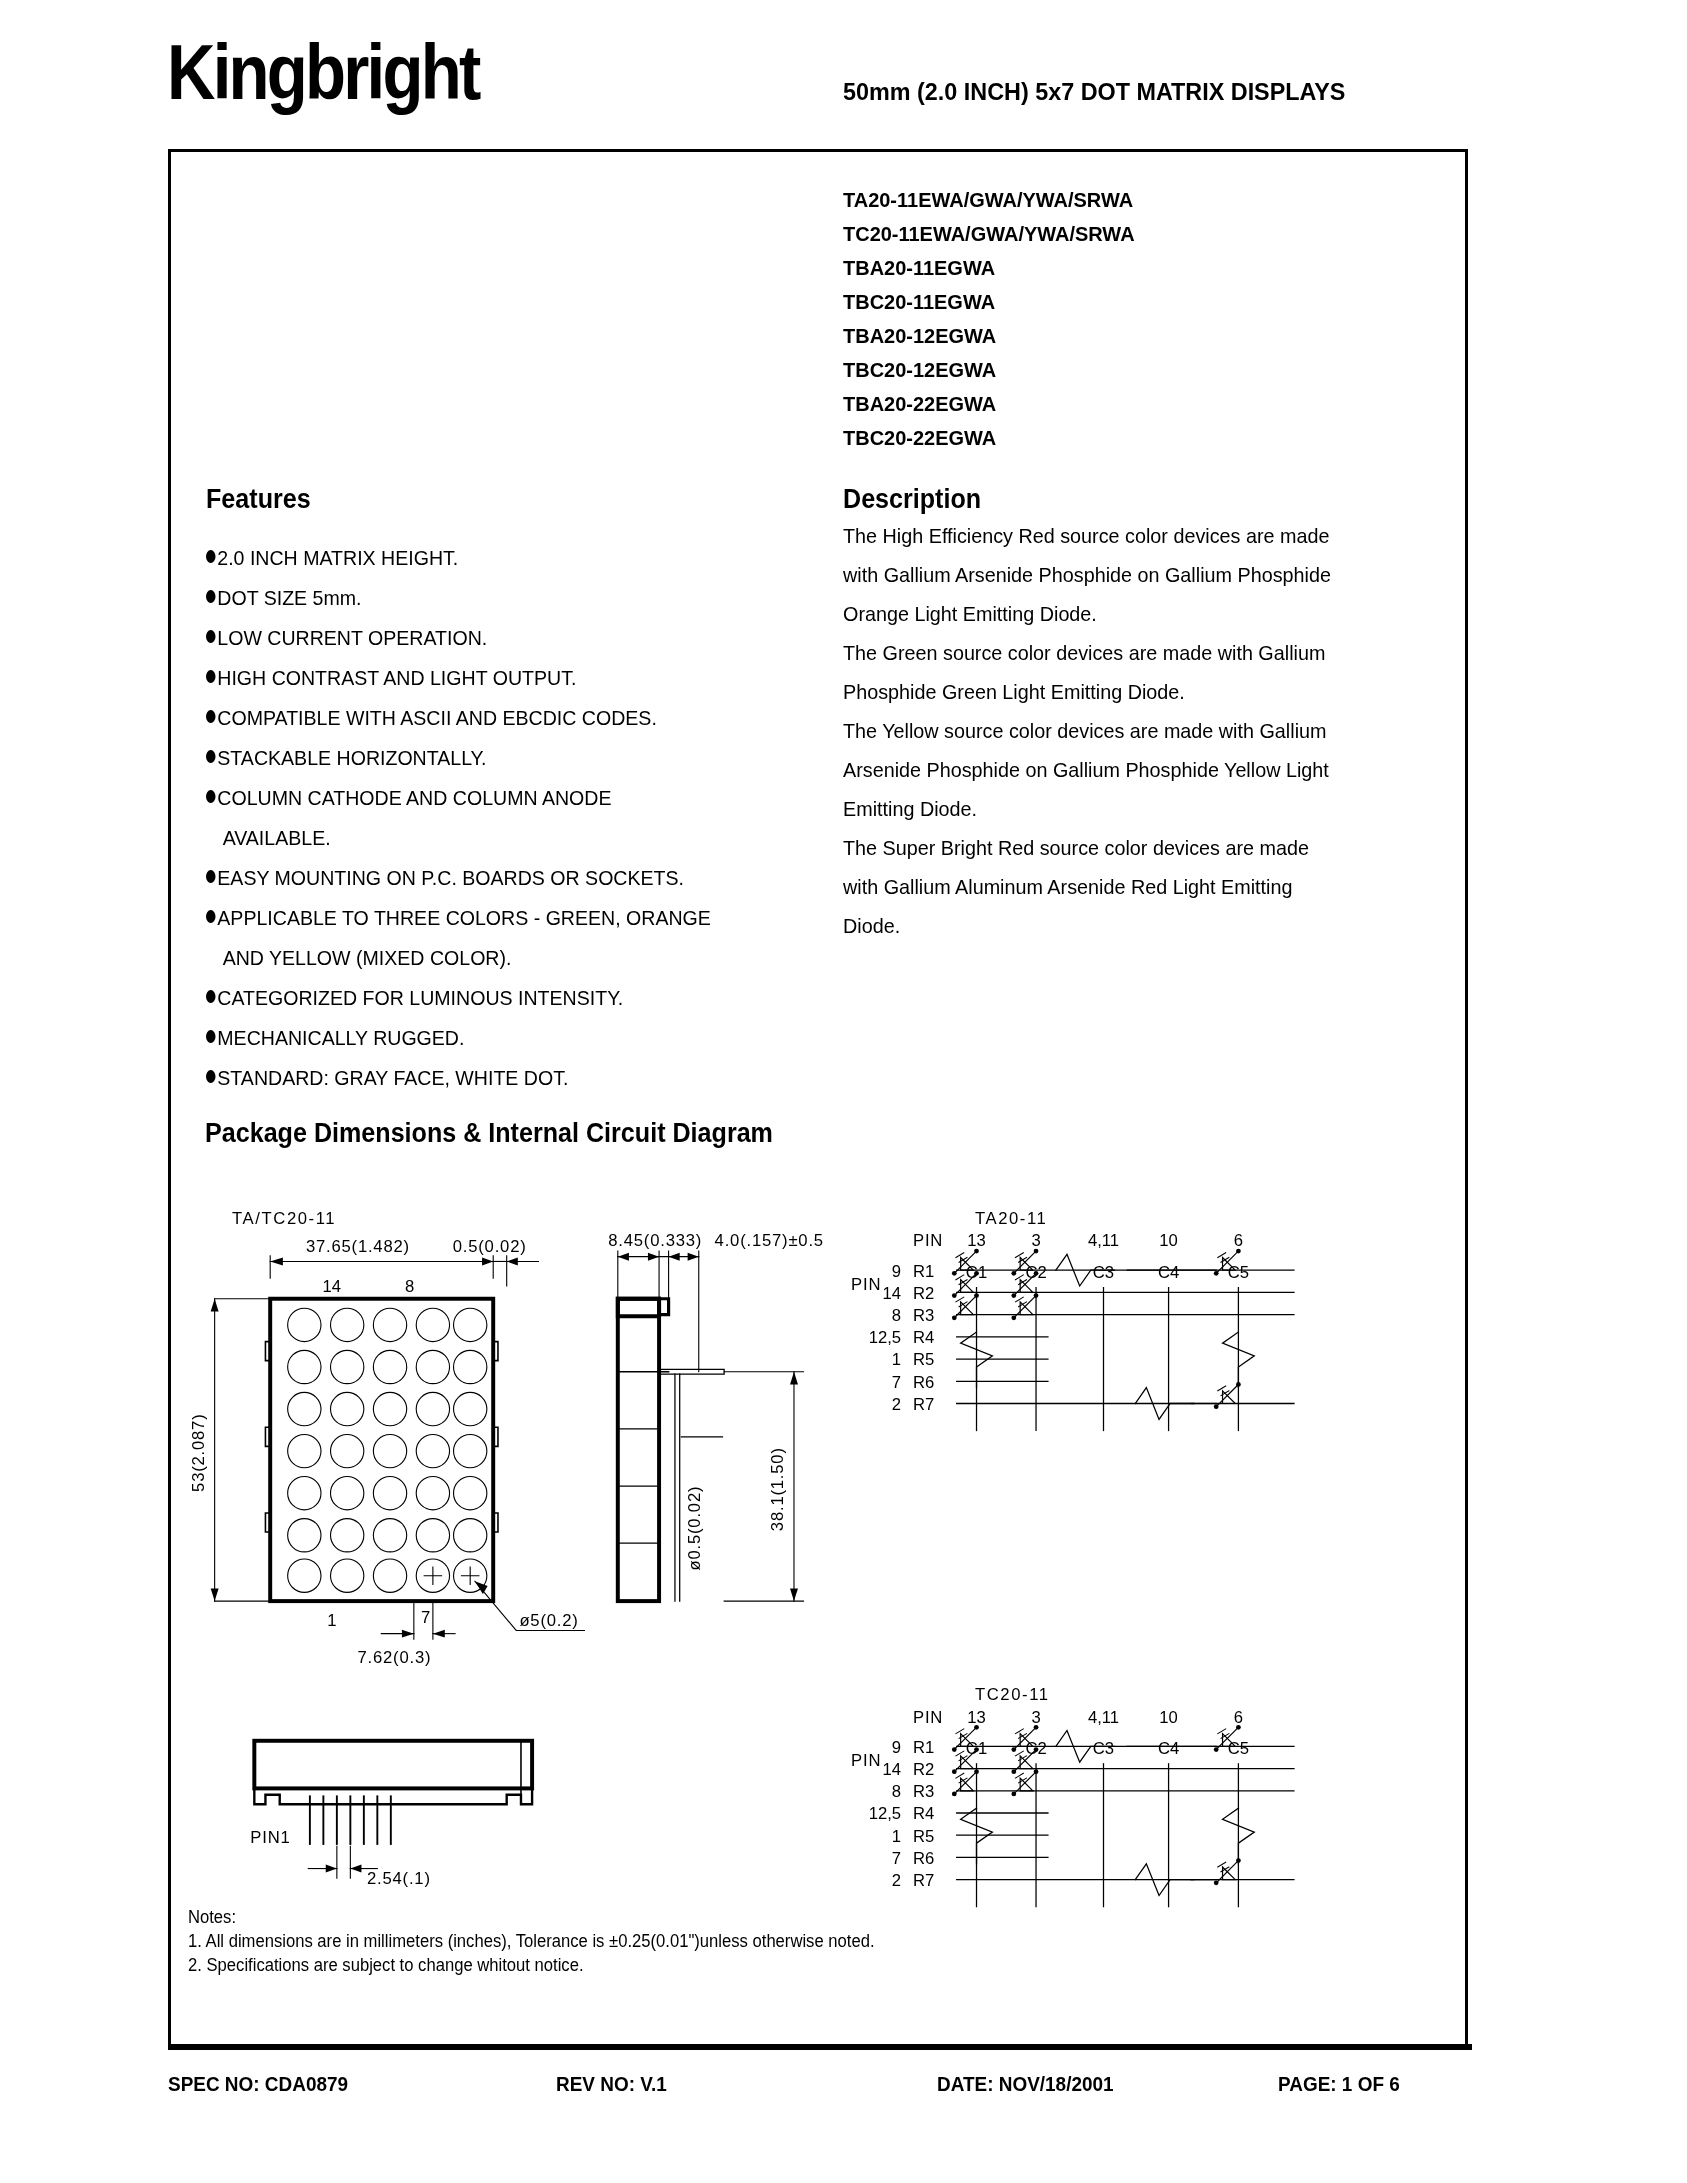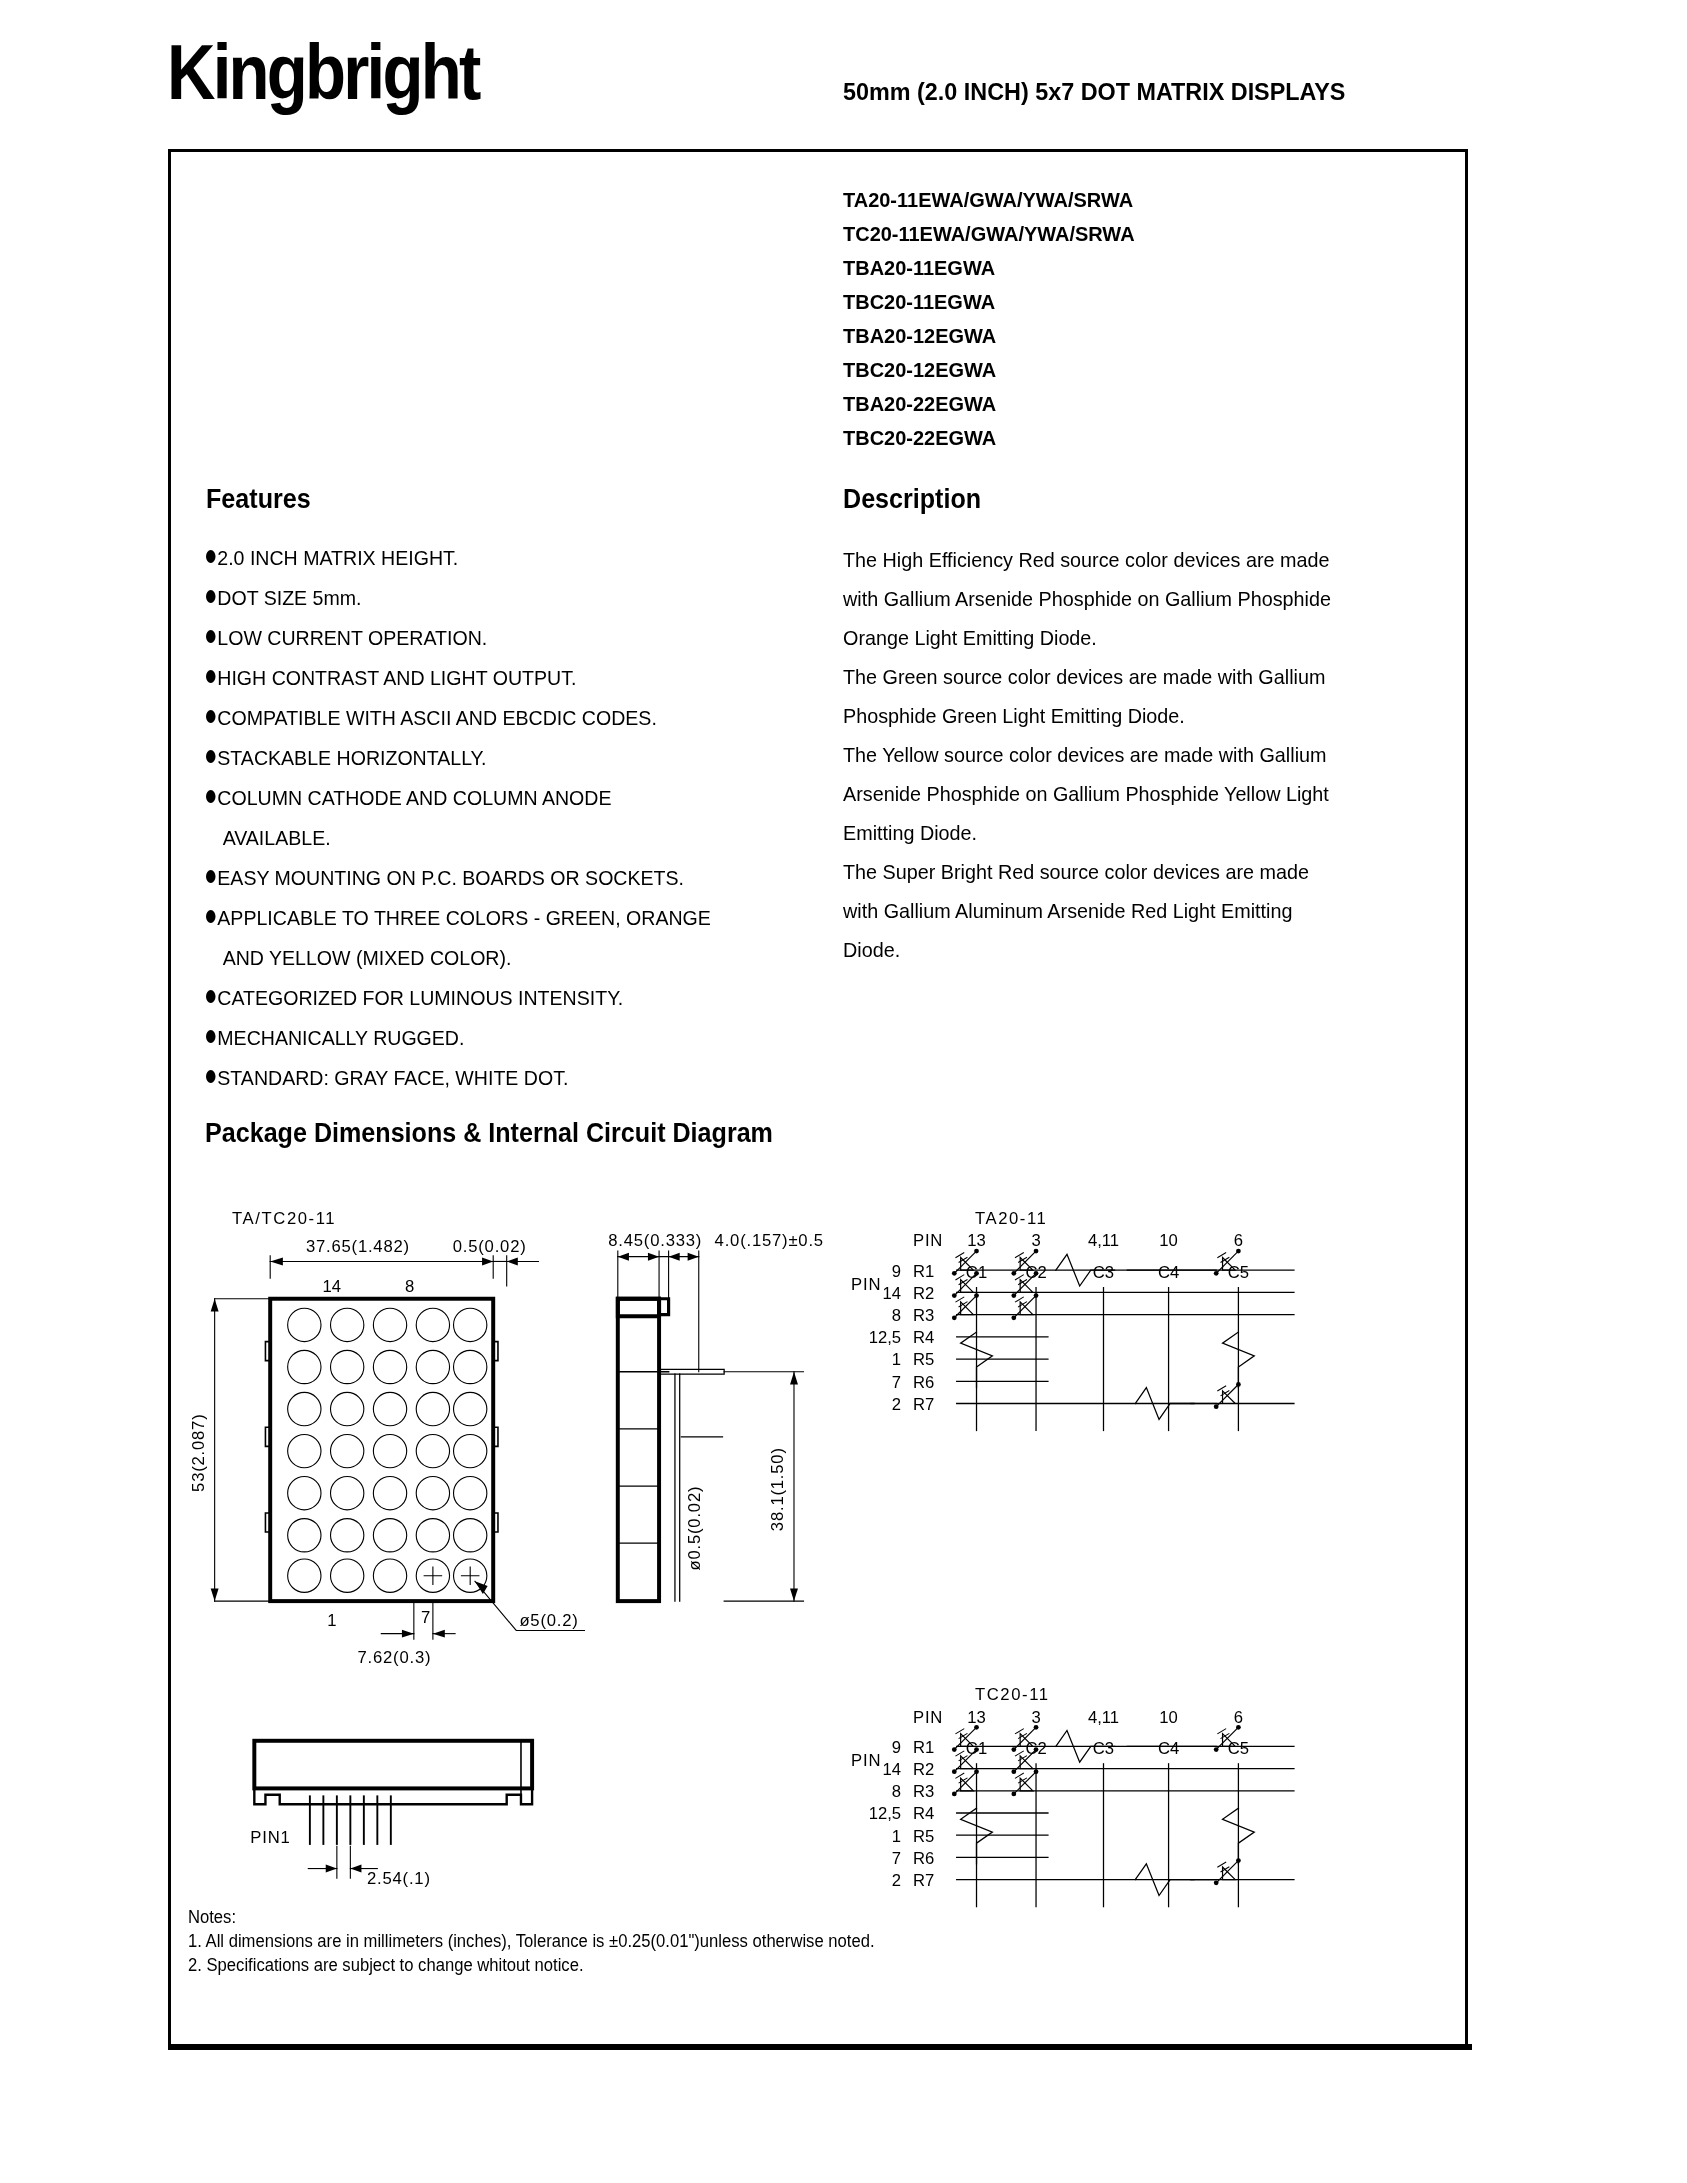--- a/index.html
+++ b/index.html
@@ -56,21 +56,21 @@
     position:relative;font-size:20.6px;line-height:40px;white-space:nowrap;
     transform:scaleX(0.95);transform-origin:left top;
   }
   .feat .bullet{
     display:inline-block;width:10.3px;height:13.5px;border-radius:50%;
     background:#000;vertical-align:1.6px;margin-right:1.6px;
   }
   .feat.cont{padding-left:17.5px;}
 
   
-  .description{position:absolute;left:843px;top:540px;width:603px;}
+  .description{position:absolute;left:843px;top:516px;width:603px;}
   .desc-line{
     font-size:20.6px;line-height:39px;white-space:nowrap;
     transform:scaleX(0.96);transform-origin:left top;
   }
 
   
   .drawing{position:absolute;left:167px;top:1167px;width:1300px;height:746px;}
   .dwg-svg{position:absolute;left:0;top:0;}
 
   
@@ -526,16 +526,22 @@
     </svg>
   </div>
 
   <div class="notes" id="notes">
       <div>Notes:</div>
       <div>1. All dimensions are in millimeters (inches), Tolerance is ±0.25(0.01")unless otherwise noted.</div>
       <div>2. Specifications are subject to change whitout notice.</div>
     </div>
 
   <div class="footer">
+    <div class="frow">
+      <div class="fcell c1">SPEC NO: CDA0879</div>
+      <div class="fcell c2">REV NO: V.1</div>
+      <div class="fcell c3">DATE: NOV/18/2001</div>
+      <div class="fcell c4">PAGE:  1 OF 6</div>
+    </div>
   </div>
 
 </div>
 
 
 </body></html>

